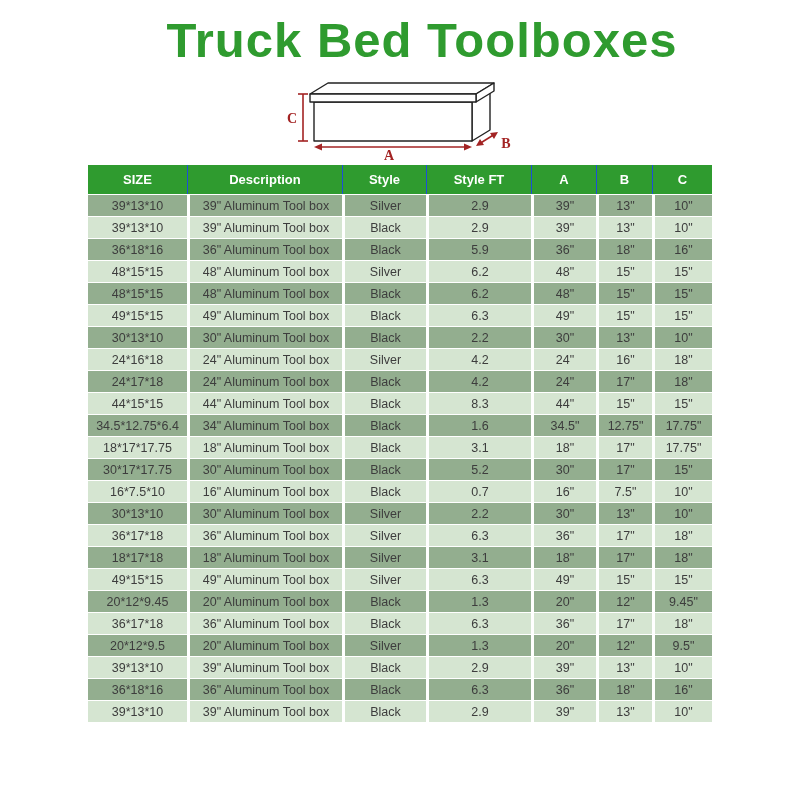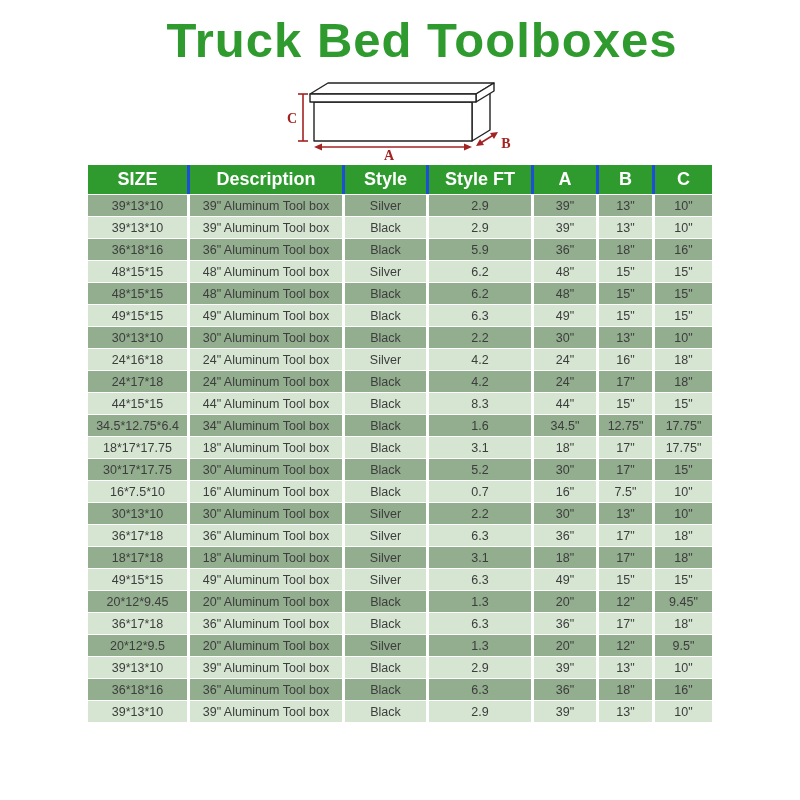--- a/index.html
+++ b/index.html
@@ -45,25 +45,25 @@
   }
   table.size-table{
     border-collapse:separate;border-spacing:0;
     table-layout:fixed;
     width:624px;
     margin:4px 0 0 88px;
   }
   table.size-table th{
     background:var(--header-bg);
     color:var(--header-text);
-    font-size:18px;font-weight:bold;
+    font-size:13px;font-weight:bold;
     height:29px;padding:0;
     text-align:center;vertical-align:middle;
   }
-  table.size-table th + th{border-left:3px solid #1d4ed8;}
+  table.size-table th + th{border-left:1px solid #1d4ed8;}
   table.size-table td{
     height:22px;padding:0;
     font-size:12.5px;
     color:var(--cell-text);
     text-align:center;vertical-align:middle;
     border-top:1.5px solid #ffffff;
     overflow:hidden;white-space:nowrap;
   }
   table.size-table td + td{border-left:3px solid #ffffff;}
   table.size-table tbody tr:nth-child(odd) td{background:var(--row-dark);}

